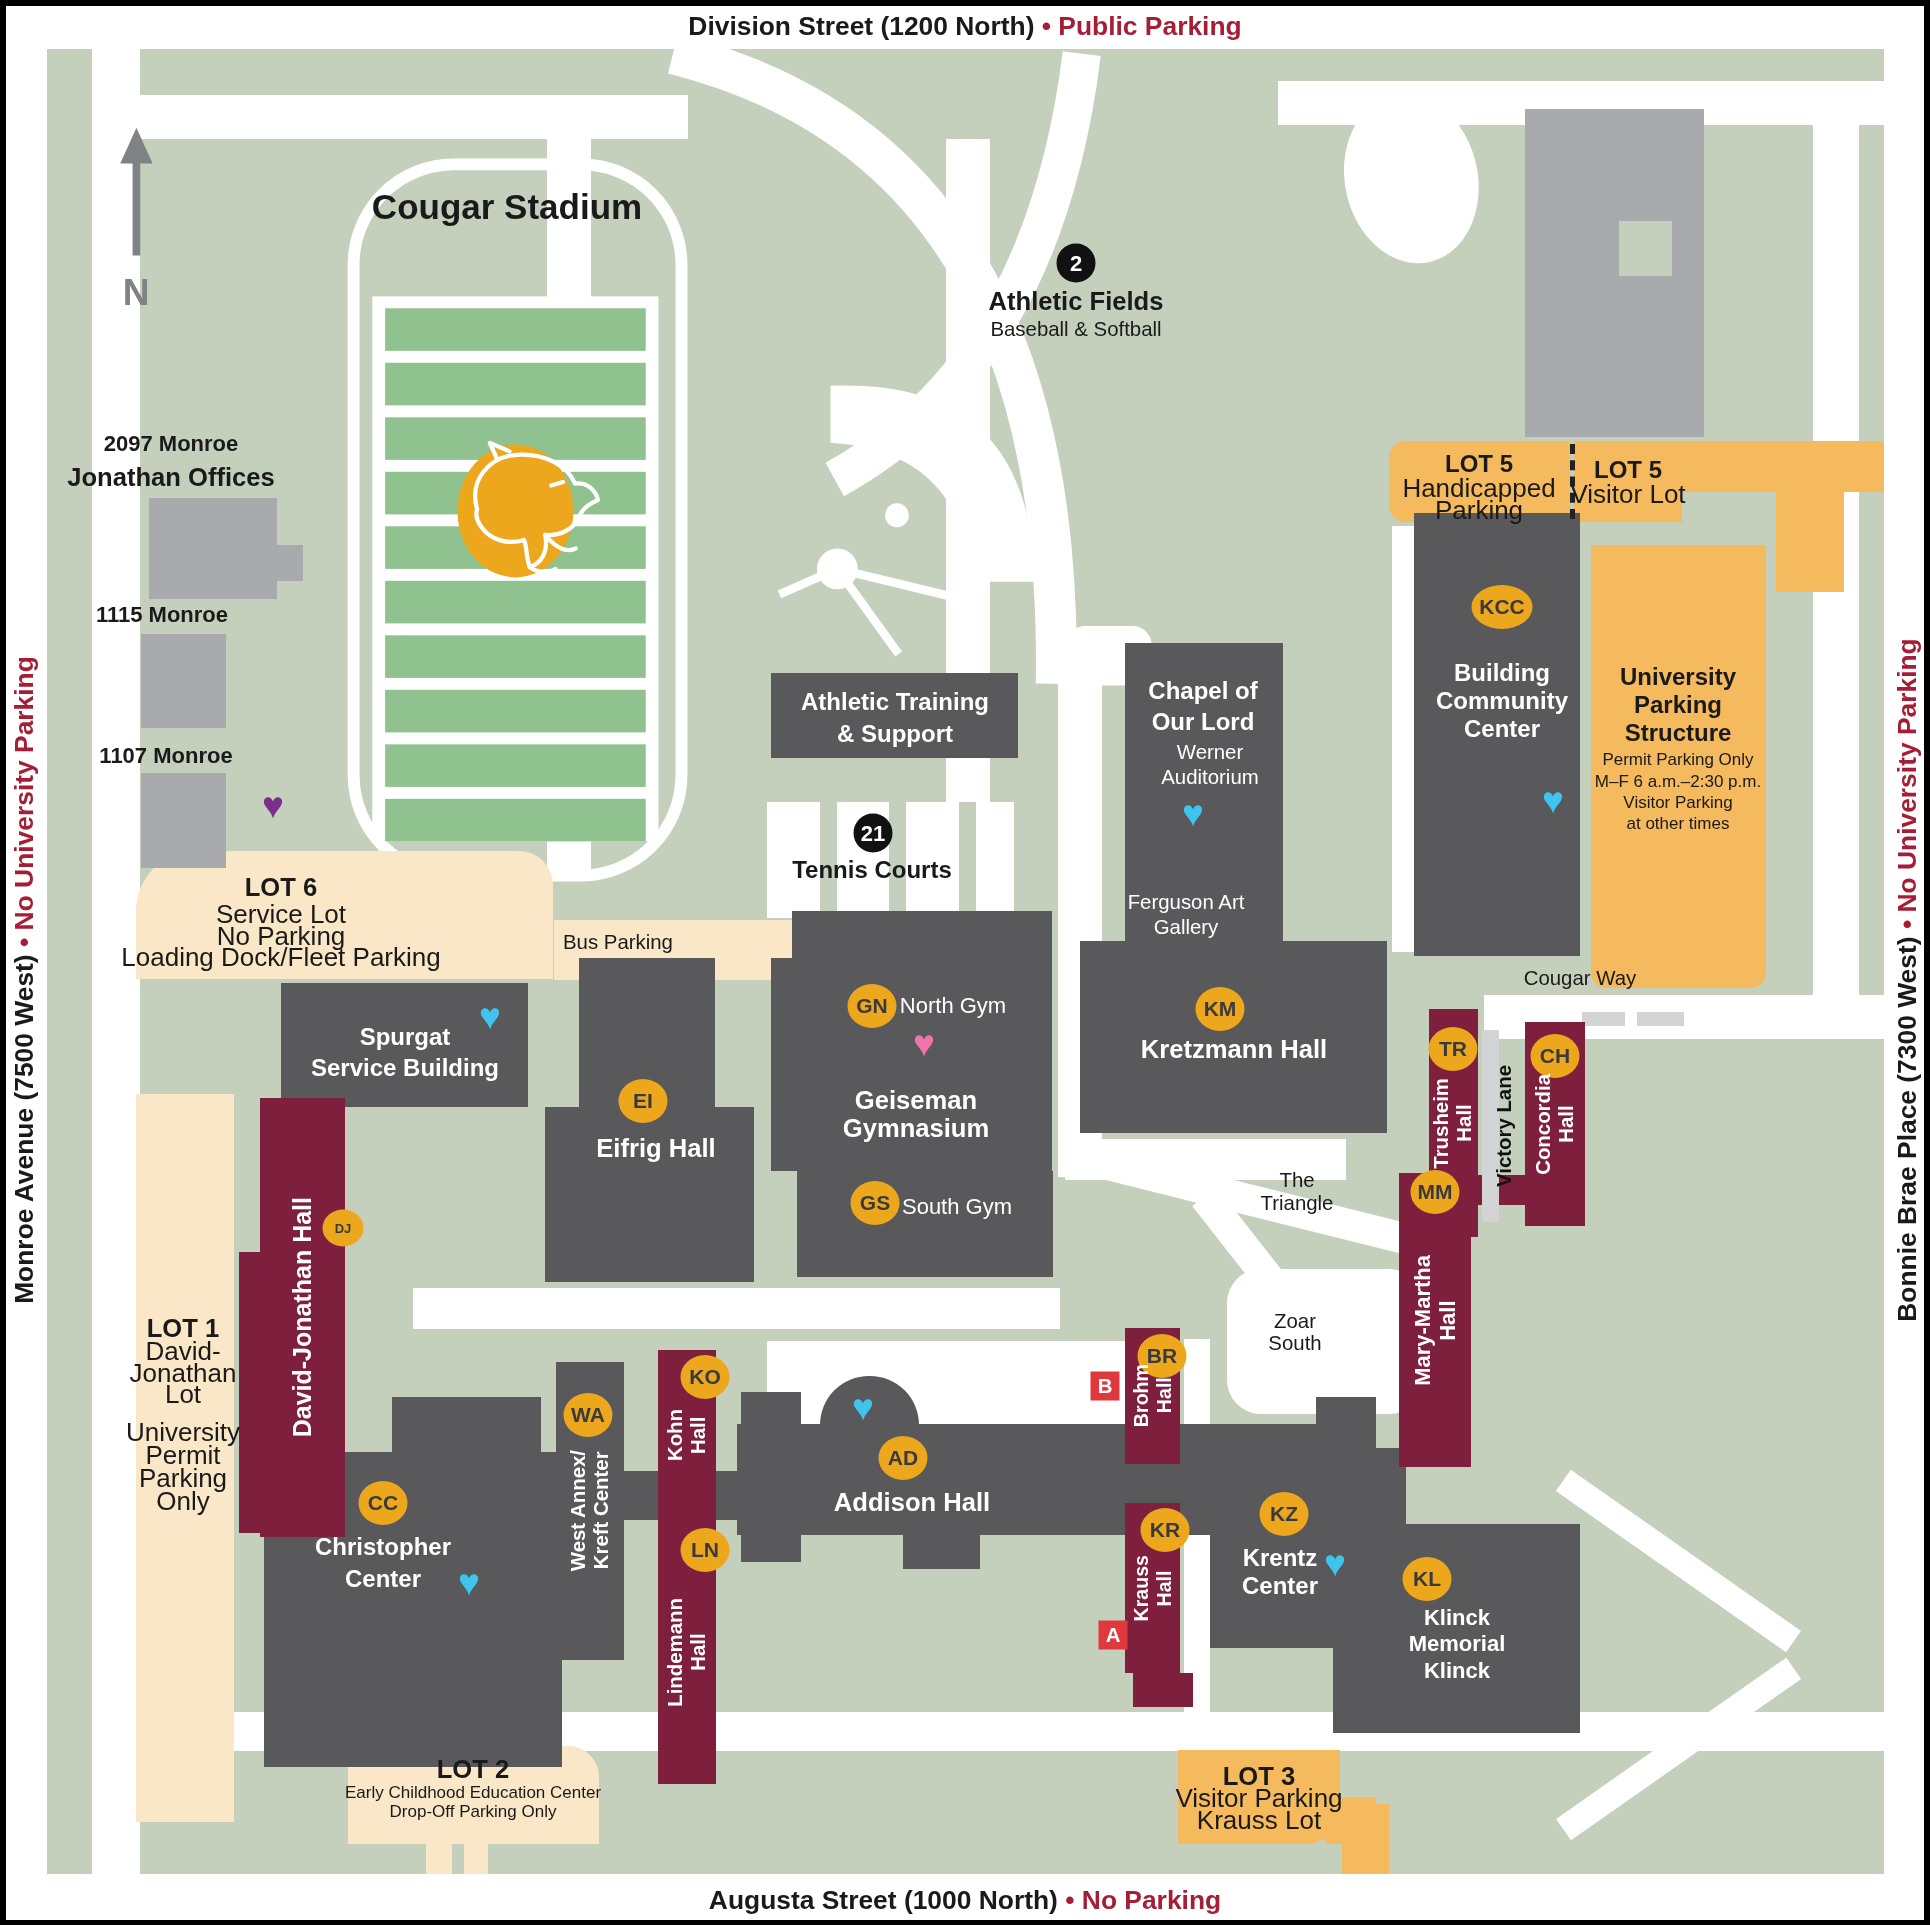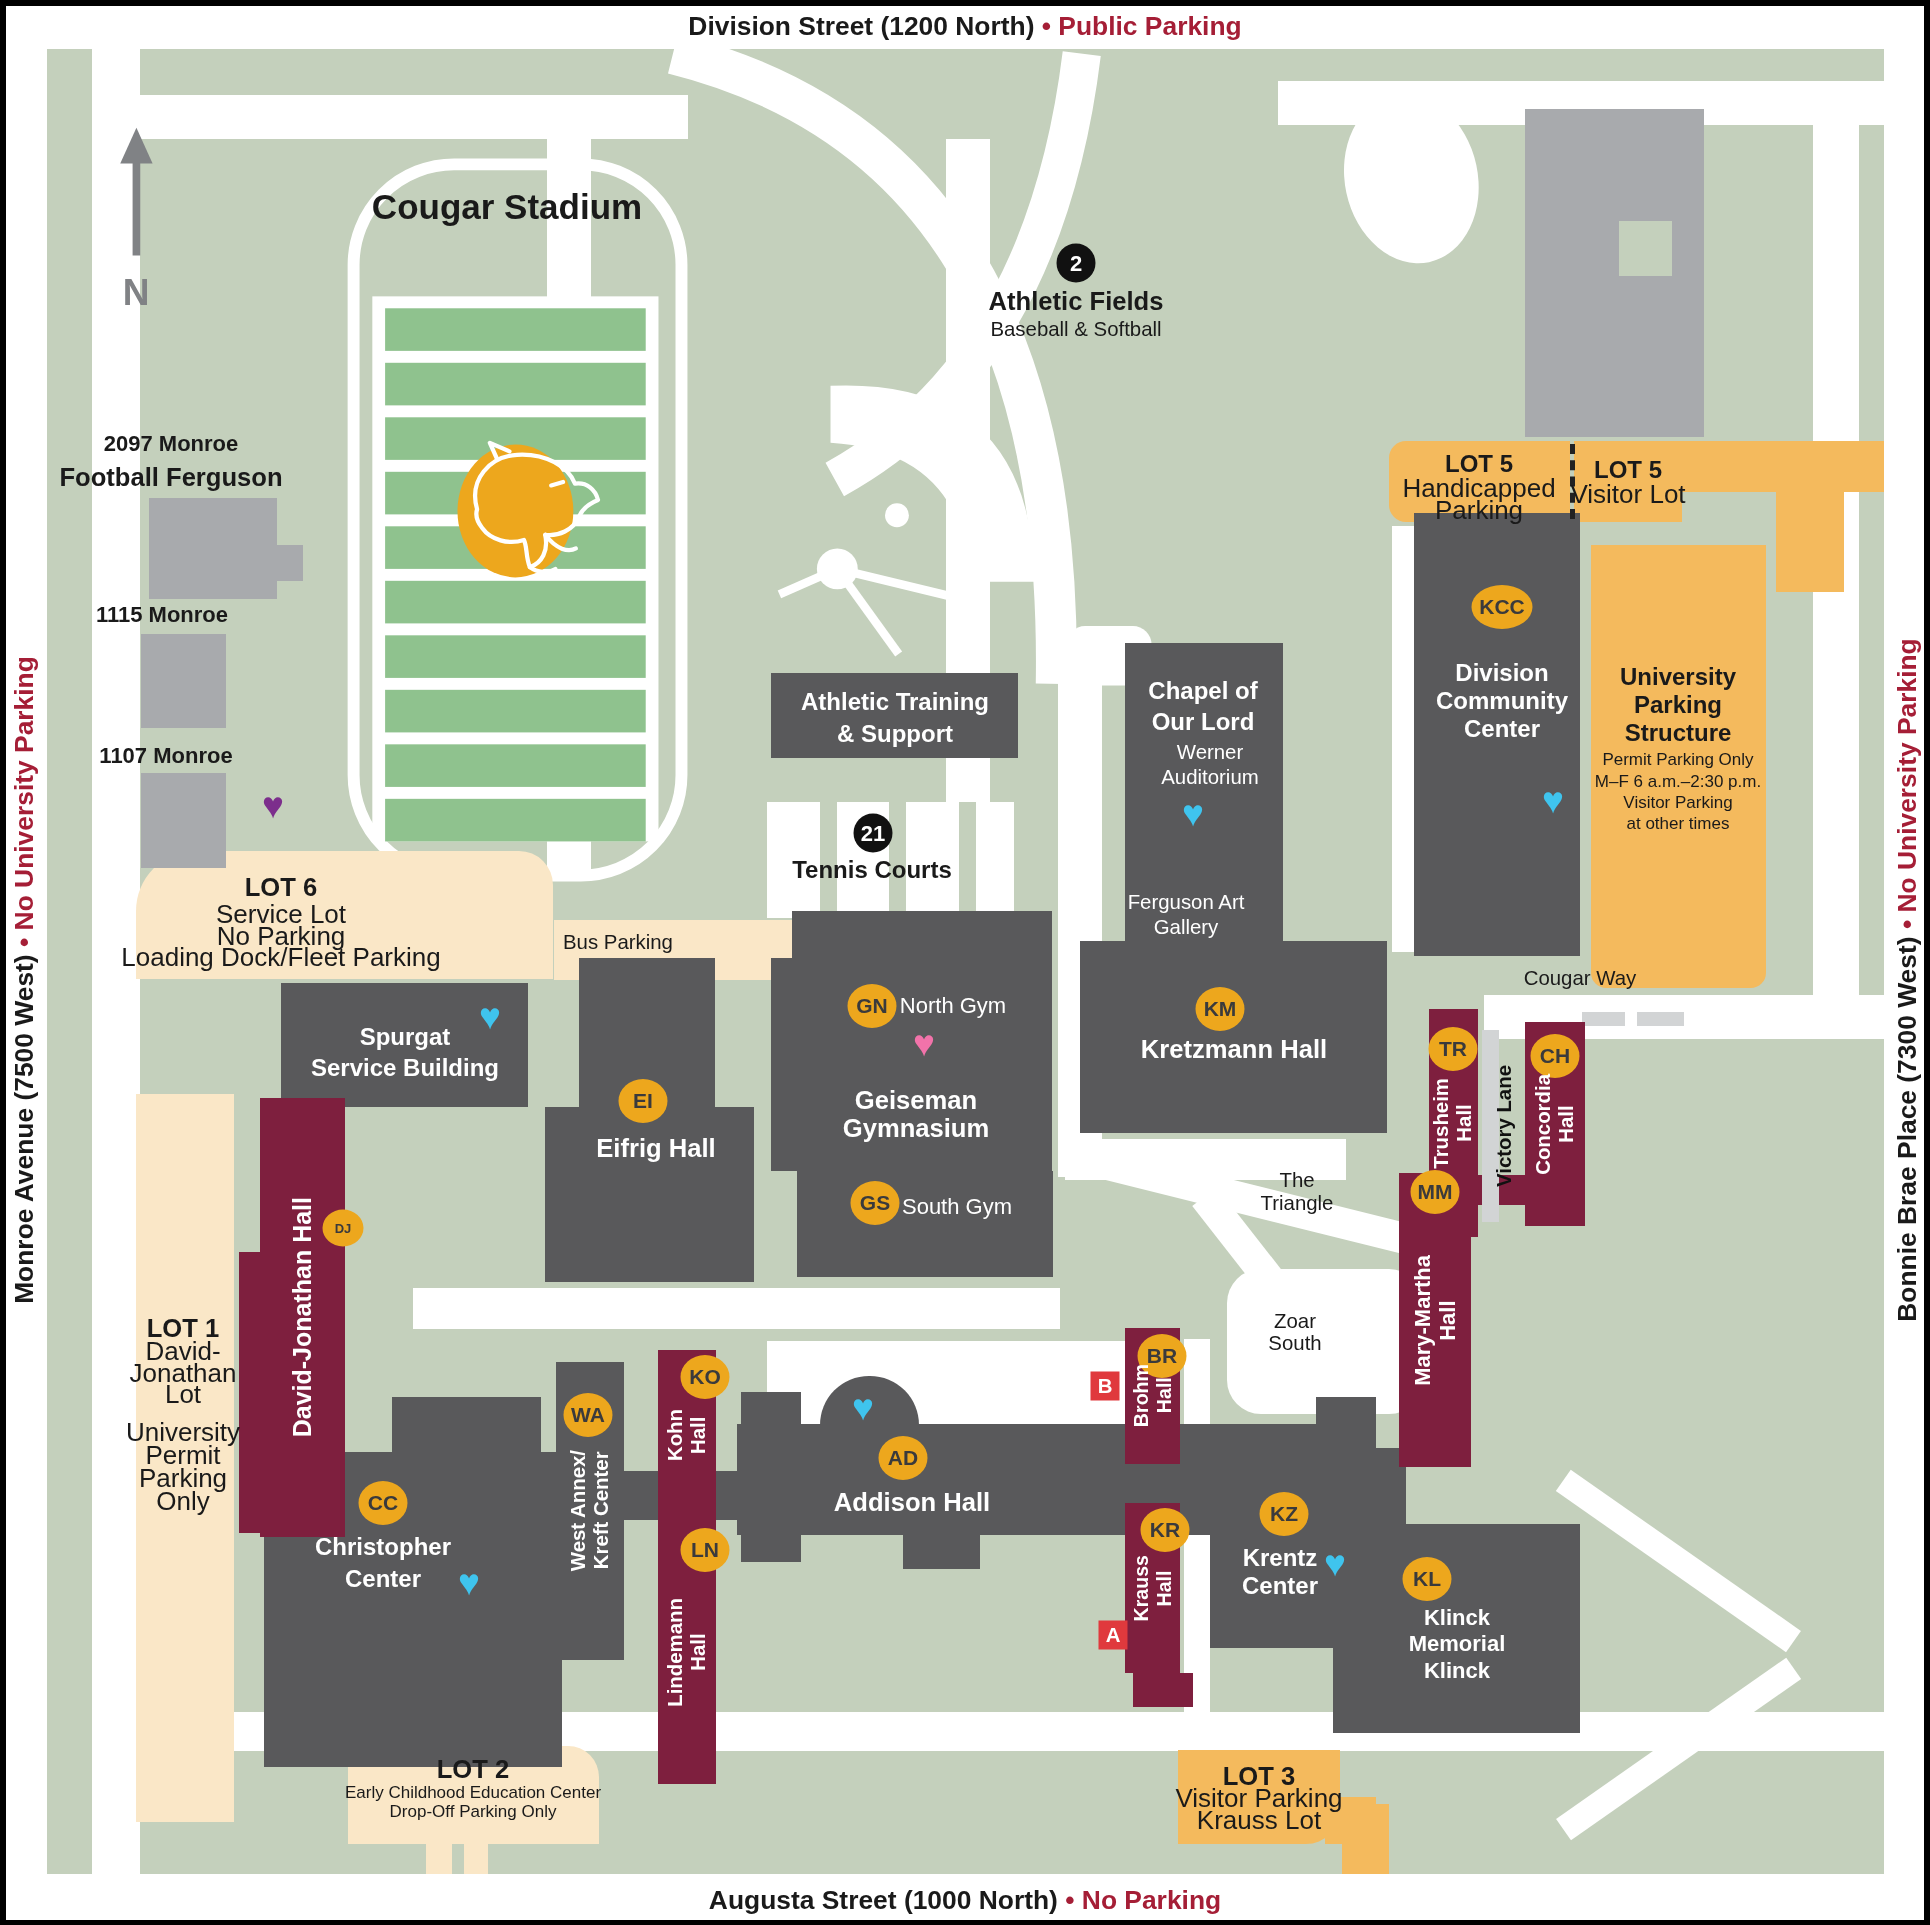--- a/index.html
+++ b/index.html
@@ -267,21 +267,21 @@
   <div class="heart hb" style="left:816px;top:1358px">♥</div>
   <div class="heart hb" style="left:422px;top:1533px">♥</div>
   <div class="heart hb" style="left:1288px;top:1514px">♥</div>
 
   <div class="lbl f44 bold" style="left:89px;top:244px;color:var(--compass_gray)">N</div>
   <div class="lbl f34 bold" style="left:460px;top:158px">Cougar Stadium</div>
   <div class="lbl f30 bold" style="left:1029px;top:252px">Athletic Fields</div>
   <div class="lbl f24" style="left:1029px;top:281px">Baseball &amp; Softball</div>
   <div class="lbl f28 bold" style="left:825px;top:821px">Tennis Courts</div>
   <div class="lbl f26 bold" style="left:124px;top:395px">2097 Monroe</div>
-  <div class="lbl f30 bold" style="left:124px;top:428px">Football Ferguson</div>
+  <div class="lbl f30 bold" style="left:124px;top:428px">Jonathan Offices</div>
   <div class="lbl f26 bold" style="left:115px;top:566px">1115 Monroe</div>
   <div class="lbl f26 bold" style="left:119px;top:707px">1107 Monroe</div>
 
   <div class="lbl f30 bold" style="left:234px;top:838px">LOT 6</div>
   <div class="lbl f22" style="left:234px;top:866px">Service Lot</div>
   <div class="lbl f22" style="left:234px;top:888px">No Parking</div>
   <div class="lbl f22" style="left:234px;top:909px">Loading Dock/Fleet Parking</div>
   <div class="lbl f24" style="left:571px;top:894px">Bus Parking</div>
 
   <div class="lbl f28 wt" style="left:848px;top:653px">Athletic Training</div>
@@ -293,21 +293,21 @@
   <div class="lbl f30 wt" style="left:869px;top:1051px">Geiseman</div>
   <div class="lbl f30 wt" style="left:869px;top:1079px">Gymnasium</div>
   <div class="lbl f26 wtn" style="left:910px;top:1158px">South Gym</div>
   <div class="lbl f28 wt" style="left:1156px;top:642px">Chapel of</div>
   <div class="lbl f28 wt" style="left:1156px;top:673px">Our Lord</div>
   <div class="lbl f24 wtn" style="left:1163px;top:704px">Werner</div>
   <div class="lbl f24 wtn" style="left:1163px;top:729px">Auditorium</div>
   <div class="lbl f24 wtn" style="left:1139px;top:854px">Ferguson Art</div>
   <div class="lbl f24 wtn" style="left:1139px;top:879px">Gallery</div>
   <div class="lbl f30 wt" style="left:1187px;top:1000px">Kretzmann Hall</div>
-  <div class="lbl f28 wt" style="left:1455px;top:624px">Division</div>
+  <div class="lbl f28 wt" style="left:1455px;top:624px">Building</div>
   <div class="lbl f28 wt" style="left:1455px;top:652px">Community</div>
   <div class="lbl f28 wt" style="left:1455px;top:680px">Center</div>
 
   <div class="lbl f28 bold" style="left:1631px;top:628px">University</div>
   <div class="lbl f28 bold" style="left:1631px;top:656px">Parking</div>
   <div class="lbl f28 bold" style="left:1631px;top:684px">Structure</div>
   <div class="lbl f20" style="left:1631px;top:711px">Permit Parking Only</div>
   <div class="lbl f20" style="left:1631px;top:733px">M–F 6 a.m.–2:30 p.m.</div>
   <div class="lbl f20" style="left:1631px;top:754px">Visitor Parking</div>
   <div class="lbl f20" style="left:1631px;top:775px">at other times</div>

